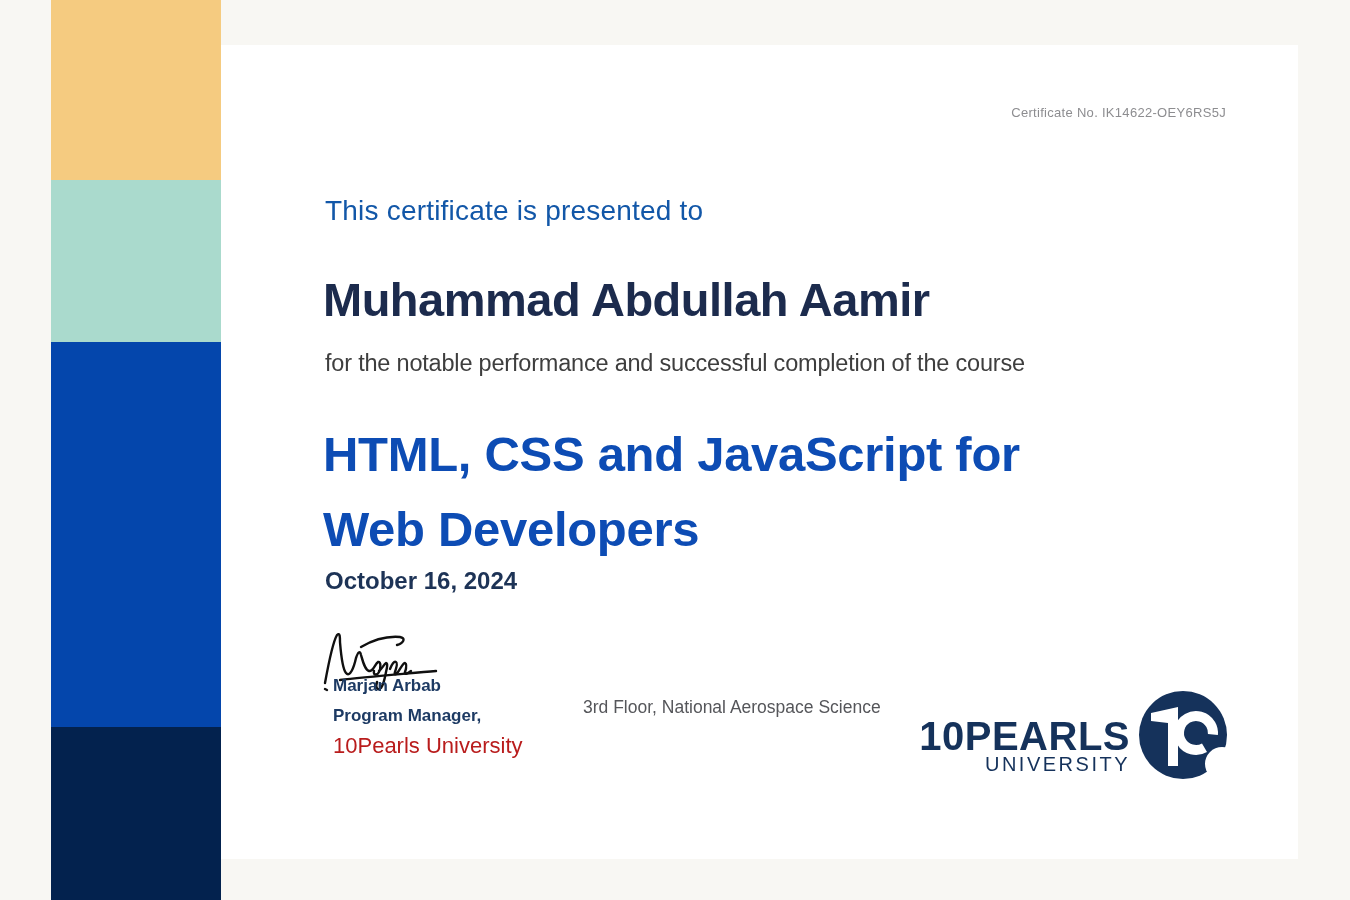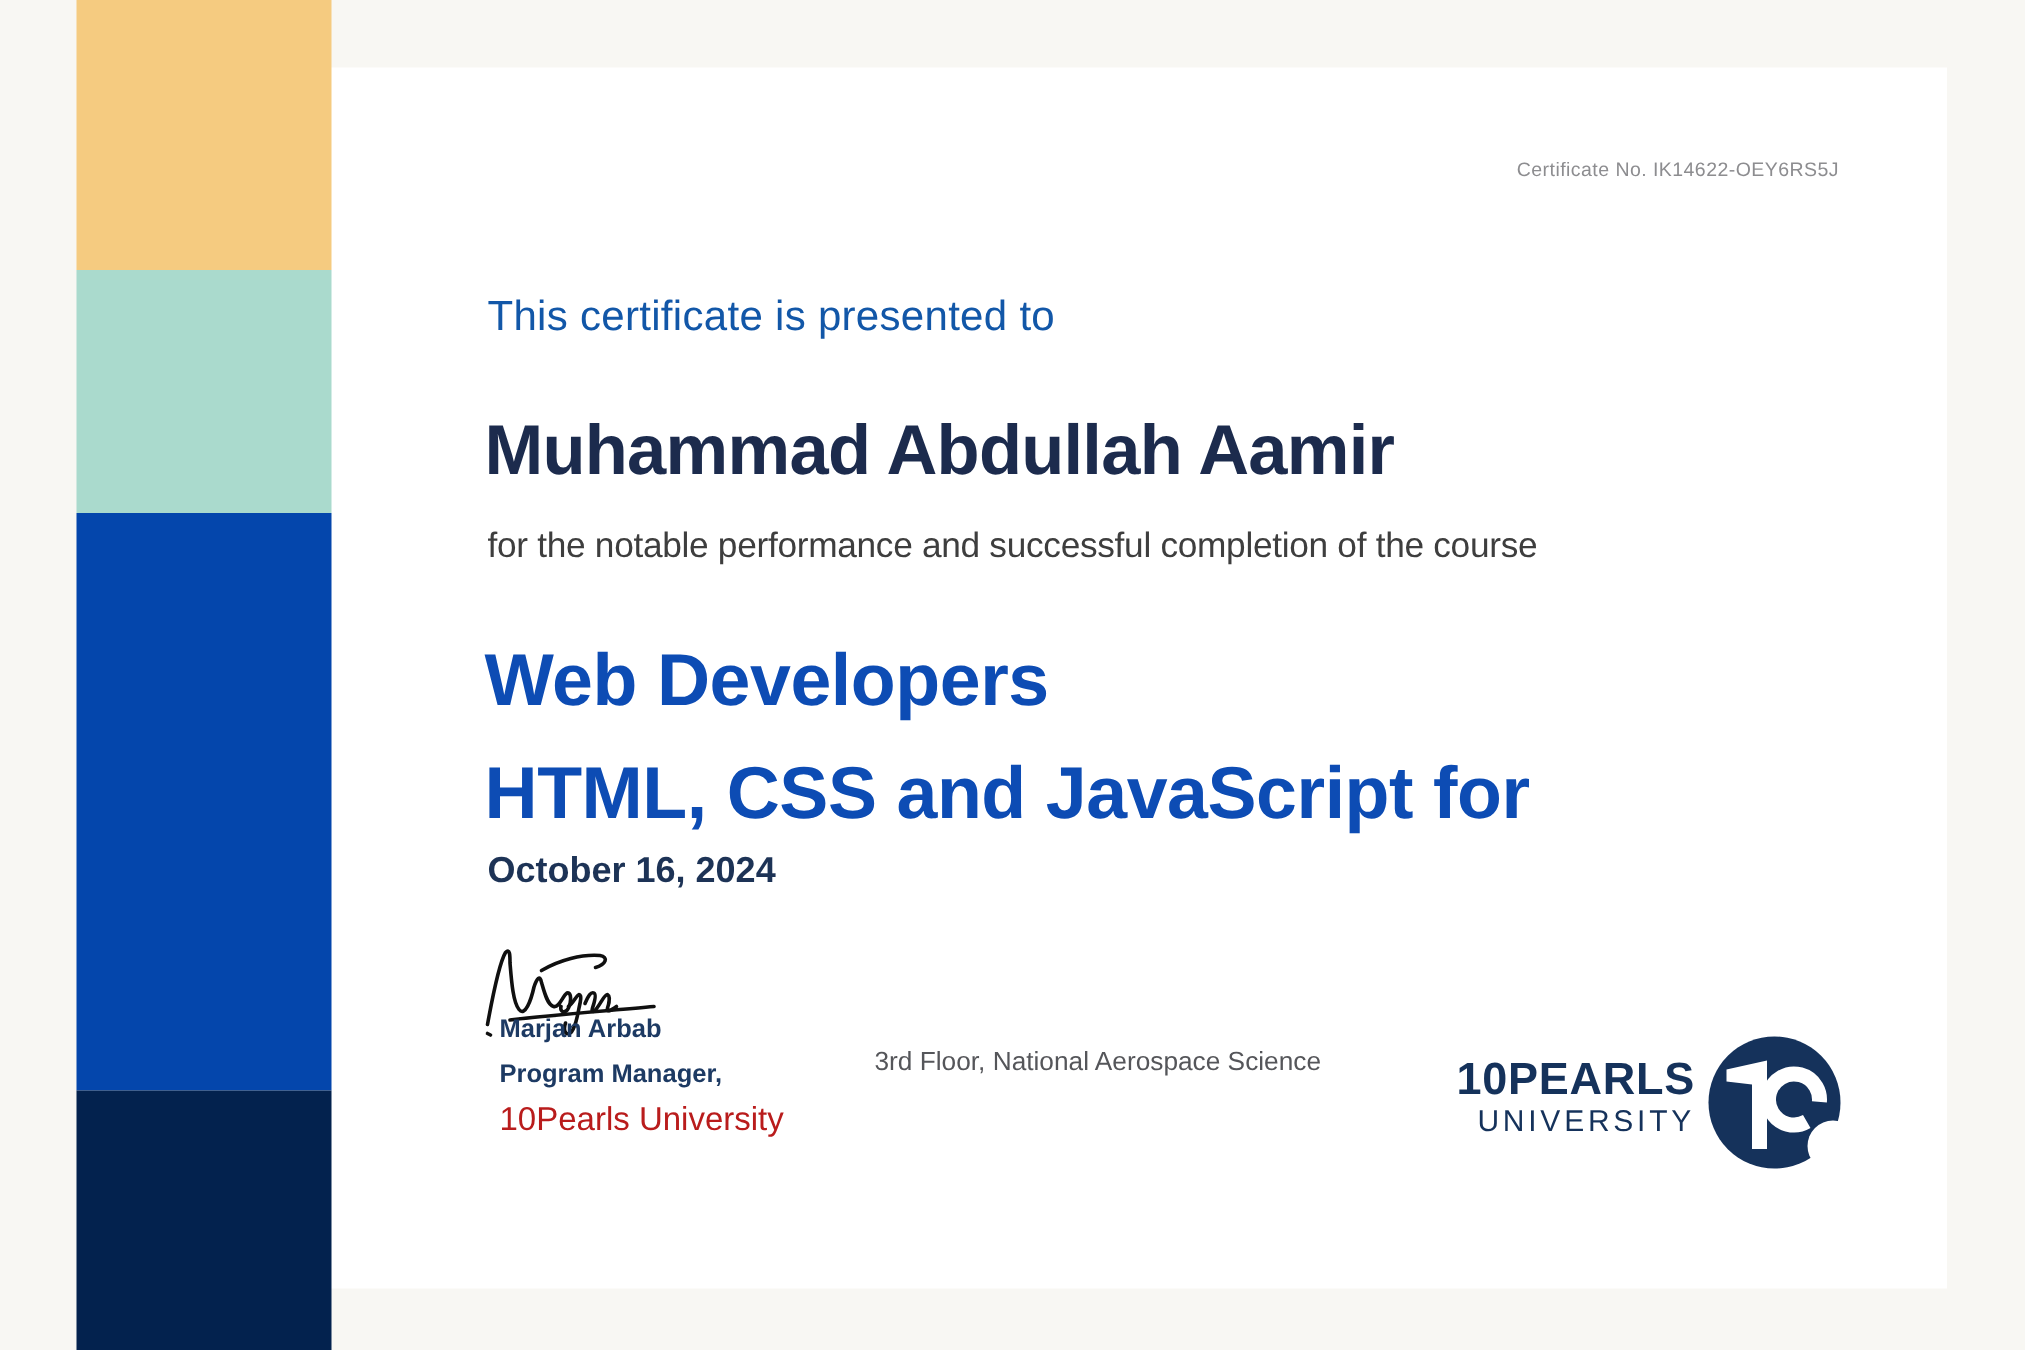--- a/index.html
+++ b/index.html
@@ -126,25 +126,26 @@
     align-items:flex-start;
   }
   .logo-text{
     display:flex;
     flex-direction:column;
     align-items:flex-end;
     padding-top:14px;
     margin-right:8px;
   }
   .logo-wordmark{
-    font-size:30px;
+    font-size:40px;
     font-weight:700;
     color:var(--logo-navy);
     letter-spacing:.5px;
     line-height:32px;
+    margin-top:16px;
   }
   .logo-subtext{
     font-size:20px;
     color:var(--logo-navy);
     letter-spacing:2.5px;
     line-height:24px;
     margin-left:36px;
   }
   .logo-badge{width:90px;height:90px;}
 </style>
@@ -155,22 +156,22 @@
 
   <div class="cert-no">Certificate No. IK14622-OEY6RS5J</div>
 
   <div class="intro">This certificate is presented to</div>
 
   <div class="recipient">Muhammad Abdullah Aamir</div>
 
   <div class="subtitle">for the notable performance and successful completion of the course</div>
 
   <div class="course">
+    <div>HTML, CSS and JavaScript for</div>
     <div>Web Developers</div>
-    <div>HTML, CSS and JavaScript for</div>
   </div>
 
   <div class="date">October 16, 2024</div>
 
   <svg class="signature-svg" viewBox="0 0 160 68" fill="none" stroke="#101010" stroke-width="2.4" stroke-linecap="round" stroke-linejoin="round">
     <path d="M7,56 C11,34 16,13 19,8 C22,5 22,10 22,15 C23,27 24,41 28,46 C32,51 36,40 38,31 C40,25 42,23 43,28 C45,35 47,43 51,44 C55,45 57,37 60,35 C63,34 63,41 61,45 C59,49 55,48 56,44"></path>
     <path d="M61,44 C64,42 66,37 68,36 C70,36 69,41 68,45 C67,50 66,57 63,61 C60,64 57,61 59,55"></path>
     <path d="M72,42 C74,37 76,34 78,35 C80,36 78,42 77,45 C76,48 78,48 80,45 C83,41 85,36 87,36 C89,37 88,42 87,45 C86,48 89,47 93,44"></path>
     <path d="M43,20 C55,13 70,9 82,10 C88,11 86,16 79,18"></path>
     <path d="M22,53 C45,50 85,47 118,44"></path>

